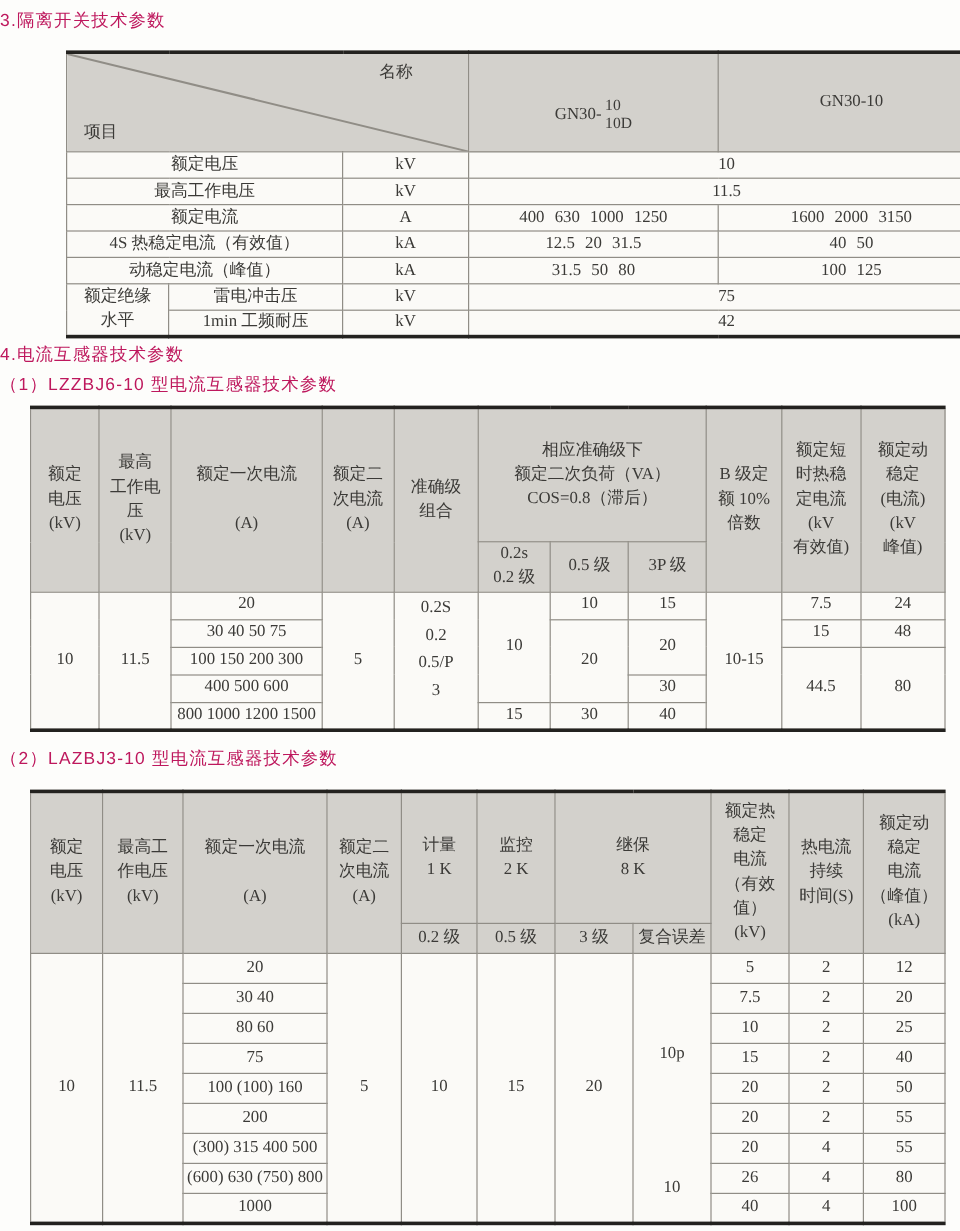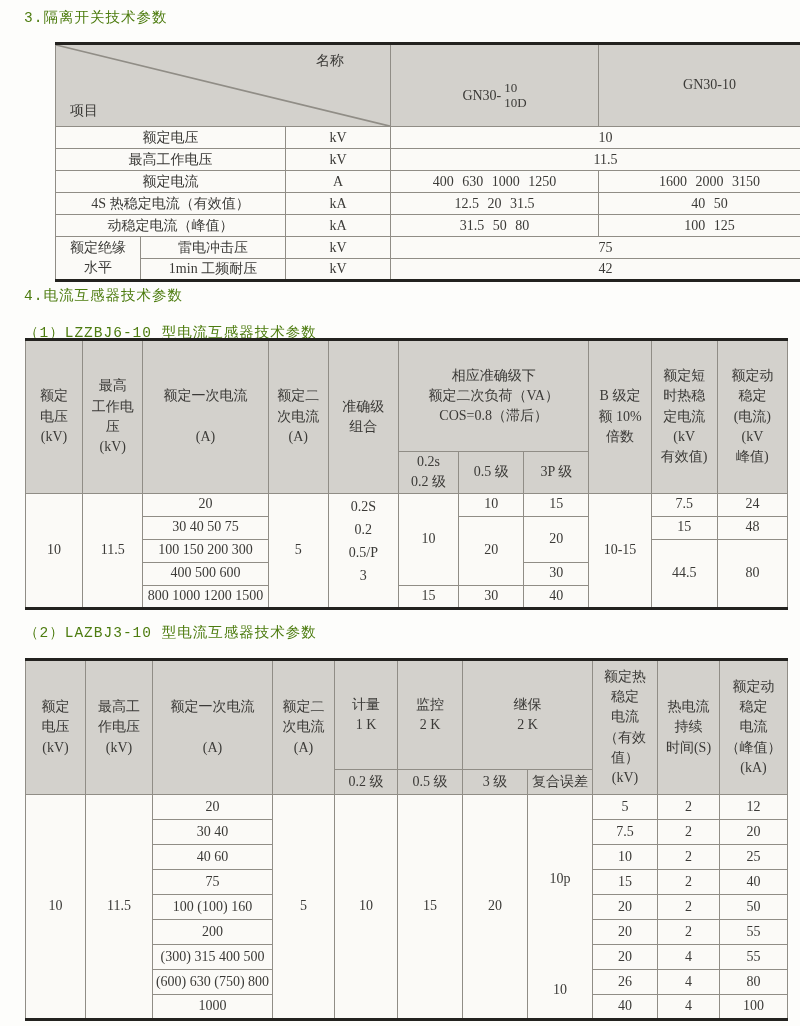--- a/index.html
+++ b/index.html
@@ -3,23 +3,23 @@
 <meta charset="utf-8">
 <style>
   html,body{margin:0;padding:0;}
   body{
     width:800px;height:1026px;position:relative;
     background:#fdfdfb;
     font-family:"Liberation Serif","DejaVu Serif",serif;
     color:#3b3a37;
   }
   .sec-title{
-    position:absolute;left:24px;
-    font-family:Liberation Mono, monospace;
-    font-size:14.5px;color:#4d7c0f;letter-spacing:1px;
+    position:absolute;left:0;
+    font-family:Liberation Sans, sans-serif;
+    font-size:14.5px;color:#be185d;letter-spacing:1px;
   }
   table.tbl{
     position:absolute;border-collapse:collapse;table-layout:fixed;
     background:#fbfaf7;
     border-top:3px solid #23221f;border-bottom:3px solid #23221f;
     border-left:1px solid #908d86;border-right:1px solid #908d86;
   }
   .tbl td,.tbl th{
     border:1px solid #908d86;
     font-weight:normal;font-size:14px;line-height:1.45;
@@ -50,21 +50,21 @@
   td.split .wrap .b{flex:1;}
   .t1 tr{height:22px;}
   .t2 tbody tr{height:23px;}
   .t3 tbody tr{height:25px;}
 </style>
 </head>
 <body>
 
 <div class="sec-title" style="top:8px;">3.隔离开关技术参数</div>
 <div class="sec-title" style="top:286px;">4.电流互感器技术参数</div>
-<div class="sec-title" style="top:311px;margin-top:12px;">（1）LZZBJ6-10 型电流互感器技术参数</div>
+<div class="sec-title" style="top:311px;">（1）LZZBJ6-10 型电流互感器技术参数</div>
 <div class="sec-title" style="top:623px;">（2）LAZBJ3-10 型电流互感器技术参数</div>
 
 <table class="tbl t1" style="left:30px;top:42px;width:765px;margin-left:25px;">
   <colgroup>
       <col style="width:85px">
       <col style="width:145px">
       <col style="width:105px">
       <col style="width:208px">
       <col style="width:222px">
     </colgroup>
@@ -253,21 +253,21 @@
 
 (A)</th>
     <th class="hd top" rowspan="2">额定二
 次电流
 (A)</th>
     <th class="hd top">计量
 1 K</th>
     <th class="hd top">监控
 2 K</th>
     <th class="hd top" colspan="2">继保
-2 K</th>
+8 K</th>
     <th class="hd top" rowspan="2">额定热
 稳定
 电流
 （有效值）
 (kV)</th>
     <th class="hd top" rowspan="2">热电流
 持续
 时间(S)</th>
     <th class="hd top" rowspan="2">额定动
 稳定
@@ -301,21 +301,21 @@
     <td>2</td>
     <td>12</td>
   </tr>
   <tr>
     <td>30 40</td>
     <td>7.5</td>
     <td>2</td>
     <td>20</td>
   </tr>
   <tr>
-    <td>40 60</td>
+    <td>80 60</td>
     <td>10</td>
     <td>2</td>
     <td>25</td>
   </tr>
   <tr>
     <td>75</td>
     <td>15</td>
     <td>2</td>
     <td>40</td>
   </tr>

